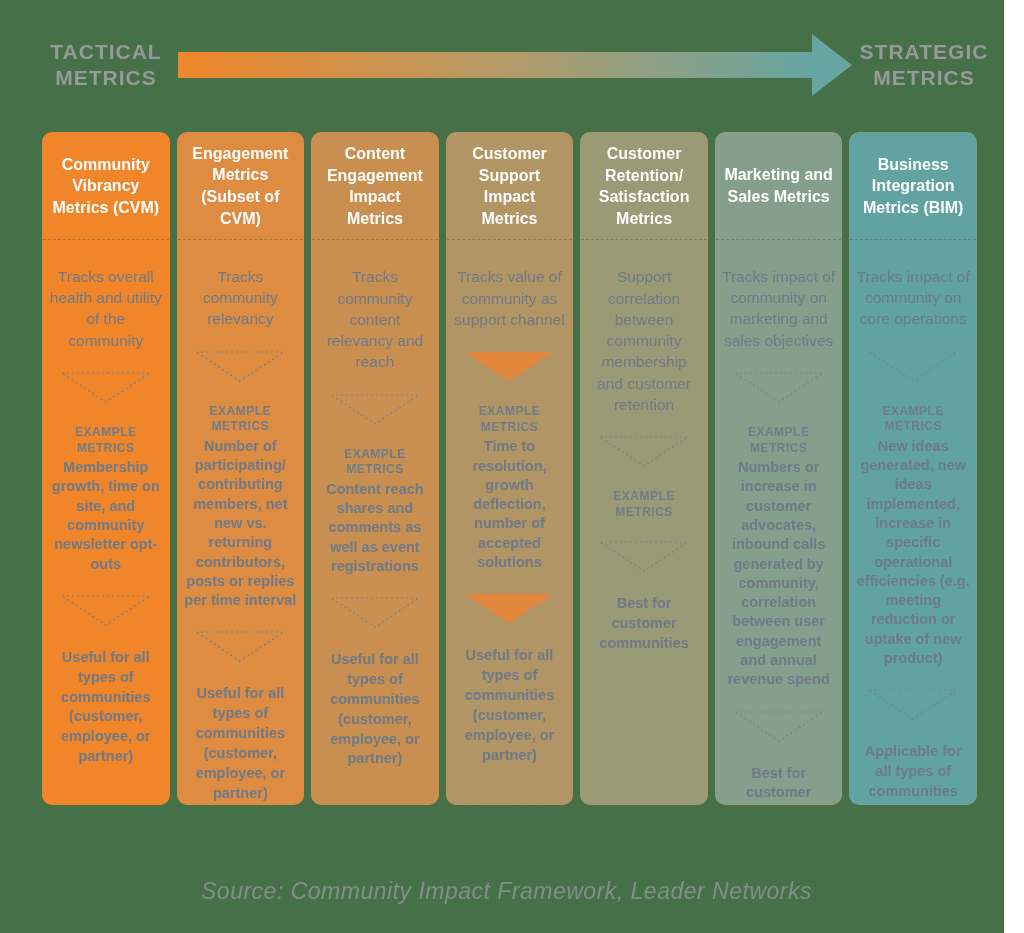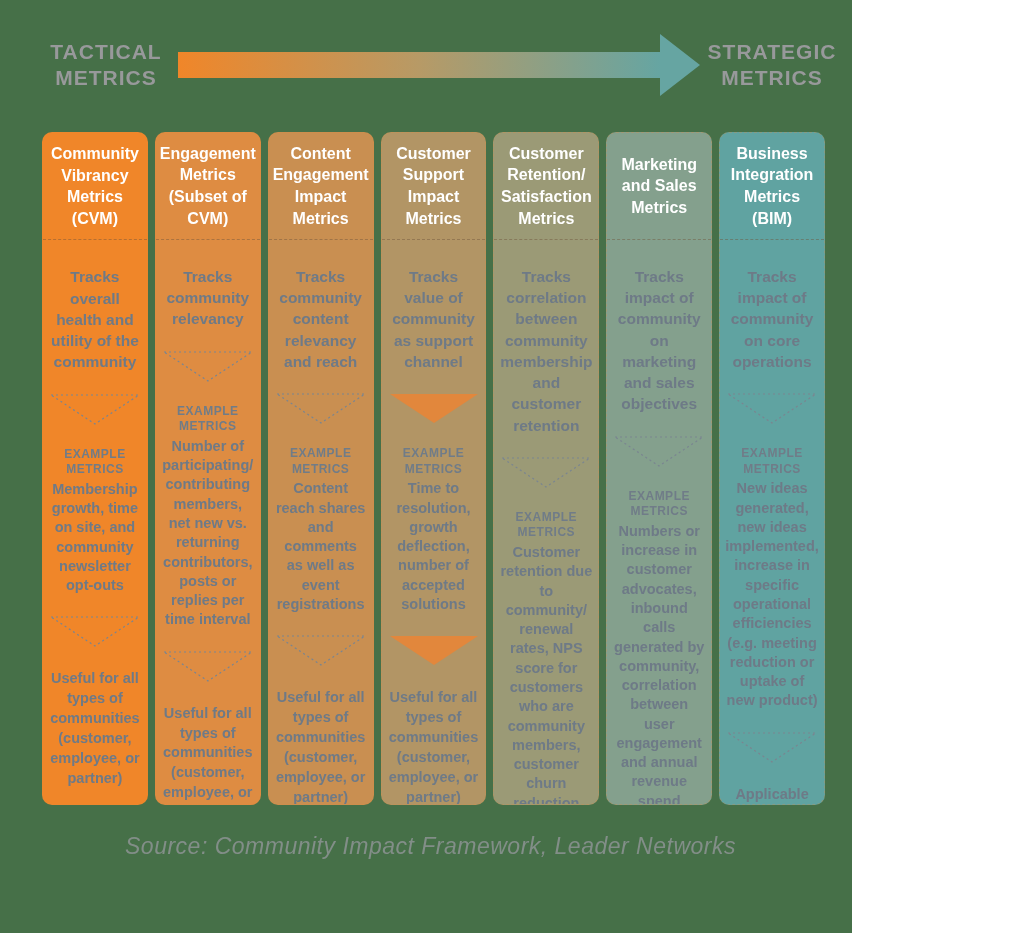--- a/index.html
+++ b/index.html
@@ -1,17 +1,17 @@
 <!DOCTYPE html>
 <html style="--page-bg: #467048; --arrow-from: #F08629; --arrow-mid: #B79A66; --arrow-to: #66A5A2; --label-color: #98999B; --title-color: #FFFFFF; --body-color: #6E7A87; --exhead-color: #707C88; --chevron-outline: #7A8590; --chevron-solid: #E2873C; --source-color: #828E88;"><head>
 <meta charset="utf-8">
 <style>
   html,body{margin:0;padding:0;}
   .page{
-    width:852px;height:933px;
+    width:1004px;height:933px;
     background:var(--page-bg);
     font-family:"Liberation Sans",sans-serif;
     position:relative;overflow:hidden;
     box-sizing:border-box;
   }
   
   .header{
     display:flex;align-items:center;
     padding:30px 14px 0 40px;height:100px;box-sizing:border-box;
   }
@@ -52,21 +52,21 @@
     font-size:16px;font-weight:700;line-height:1.35;
     color:var(--title-color);text-align:center;
     border-bottom:1px dashed rgba(110,85,60,0.45);
   }
   .card-body{
     flex:1;padding:20px 6px 10px 6px;
     display:flex;flex-direction:column;align-items:center;
     text-align:center;color:var(--body-color);
   }
   .tracks{
-    margin:6px 0 0 0;font-size:15.5px;font-weight:700;line-height:1.37;
+    margin:6px 0 0 0;font-size:15.5px;font-weight:400;line-height:1.37;
   }
   .chevron{margin:20px 0 14px 0;line-height:0;}
   .chevron svg{display:block;}
   .chevron svg polygon{
     fill:none;stroke:var(--chevron-outline);
     stroke-width:1.2;stroke-dasharray:2 3;
   }
   .chevron.solid svg polygon{
     fill:var(--chevron-solid);stroke:none;
   }
@@ -75,21 +75,21 @@
     letter-spacing:0.5px;line-height:1.3;color:var(--exhead-color);
   }
   .ex-body{
     margin:2px 0 0 0;font-size:14.5px;font-weight:700;line-height:1.33;
   }
   .audience{
     margin:6px 0 0 0;font-size:14.5px;font-weight:700;line-height:1.37;
   }
   
   .source{
-    margin-top:28px;text-align:center;
+    margin-top:73px;text-align:center;
     font-size:23px;font-style:italic;font-weight:400;
     color:var(--source-color);letter-spacing:0.5px;padding-left:9px;
   }
 </style>
 </head>
 <body>
 
 <div class="page">
 
   <div class="header">
@@ -181,28 +181,27 @@
               <polygon points="2,2 90,2 46,31"></polygon>
             </svg>
           </div>
         <p class="audience">Useful for all types of communities (customer, employee, or partner)</p>
       </div>
     </section>
 
     <section class="card" style="background: rgb(155, 154, 118);">
       <h2 class="card-title">Customer Retention/ Satisfaction Metrics</h2>
       <div class="card-body">
-        <p class="tracks">Tracks correlation between community membership and customer retention</p>
-        <div class="chevron">
-            <svg width="92" height="34" viewBox="0 0 92 34">
-              <polygon points="2,2 90,2 46,31"></polygon>
-            </svg>
-          </div>
-        <p class="ex-head">EXAMPLE METRICS</p>
-        <p class="ex-body">Customer retention due to community/ renewal rates, NPS score for customers who are community members, customer churn reduction</p>
+        <p class="tracks">Support correlation between community membership and customer retention</p>
+        <div class="chevron">
+            <svg width="92" height="34" viewBox="0 0 92 34">
+              <polygon points="2,2 90,2 46,31"></polygon>
+            </svg>
+          </div>
+        <p class="ex-head">EXAMPLE METRICS</p>
         <div class="chevron">
             <svg width="92" height="34" viewBox="0 0 92 34">
               <polygon points="2,2 90,2 46,31"></polygon>
             </svg>
           </div>
         <p class="audience">Best for customer communities</p>
       </div>
     </section>
 
     <section class="card" style="background: rgb(132, 160, 141);">

